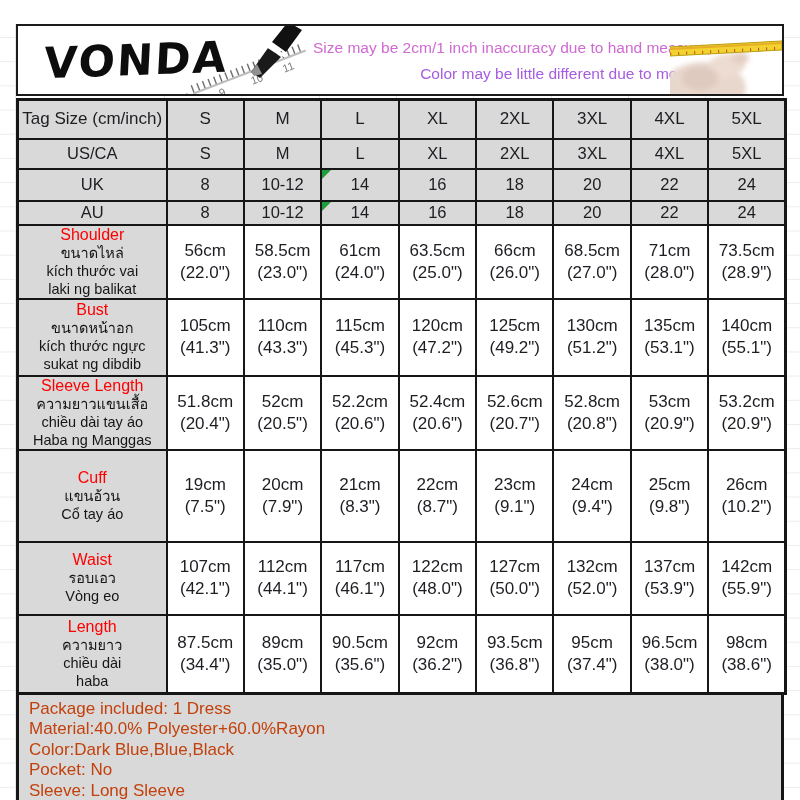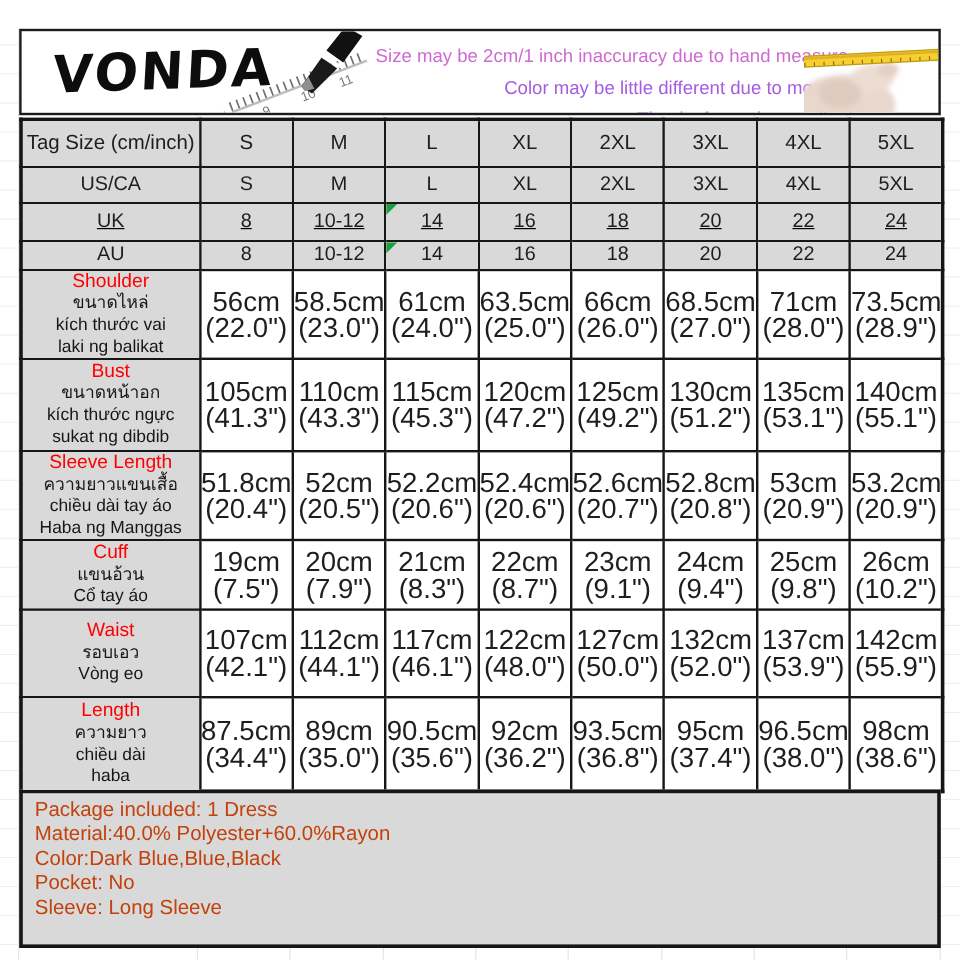--- a/index.html
+++ b/index.html
@@ -43,21 +43,21 @@
   table.size td{
     border:2px solid #161616;text-align:center;vertical-align:middle;
     position:relative;padding:0;color:var(--dark,#1d1d22);
   }
   td.g{background:var(--gray,#d9d9d9);}
   .red{color:var(--red,#ff0000);}
   .szhdr{font-size:17px;}
   .conv{font-size:16.5px;}
   .mlabel{font-size:16px;line-height:18px;}
   .mlabel .sub{font-size:14.5px;line-height:18px;color:#161619;}
-  .vcell{font-size:23px;line-height:22px;}
+  .vcell{font-size:17px;line-height:22px;}
   .flag{
     position:absolute;top:0;left:0;width:0;height:0;
     border-top:9px solid var(--green,#1f9e3d);border-right:9px solid transparent;
   }
 
   
   .footerbox{
     margin:-3px 0 0 16px;width:768px;box-sizing:border-box;
     border:3px solid #161616;background:var(--gray,#d9d9d9);
     padding:4px 10px 20px 10px;font-size:17px;line-height:20.4px;color:#c2410c;
@@ -145,21 +145,21 @@
             <td class="g conv">US/CA</td>
             <td class="g conv">S</td>
             <td class="g conv">M</td>
             <td class="g conv">L</td>
             <td class="g conv">XL</td>
             <td class="g conv">2XL</td>
             <td class="g conv">3XL</td>
             <td class="g conv">4XL</td>
             <td class="g conv">5XL</td>
           </tr>
-          <tr style="height: 32px; text-decoration: underline;">
+          <tr style="height: 32px;">
             <td class="g conv">UK</td>
             <td class="g conv">8</td>
             <td class="g conv">10-12</td>
             <td class="g conv">14<span class="flag"></span></td>
             <td class="g conv">16</td>
             <td class="g conv">18</td>
             <td class="g conv">20</td>
             <td class="g conv">22</td>
             <td class="g conv">24</td>
           </tr>
@@ -287,21 +287,21 @@
             </td>
             <td class="vcell">
               <div>53cm</div>
               <div>(20.9")</div>
             </td>
             <td class="vcell">
               <div>53.2cm</div>
               <div>(20.9")</div>
             </td>
           </tr>
-          <tr style="height: 58px;">
+          <tr style="height: 92px;">
             <td class="g mlabel">
               <div class="red">Cuff</div>
               <div class="sub">แขนอ้วน</div>
               <div class="sub">Cổ tay áo</div>
             </td>
             <td class="vcell">
               <div>19cm</div>
               <div>(7.5")</div>
             </td>
             <td class="vcell">

